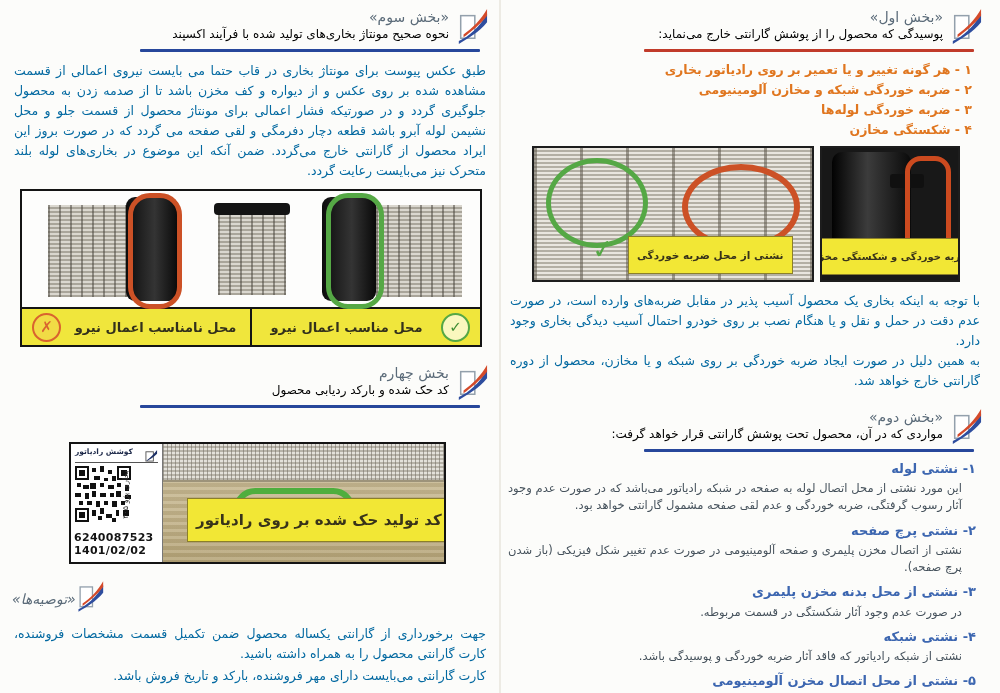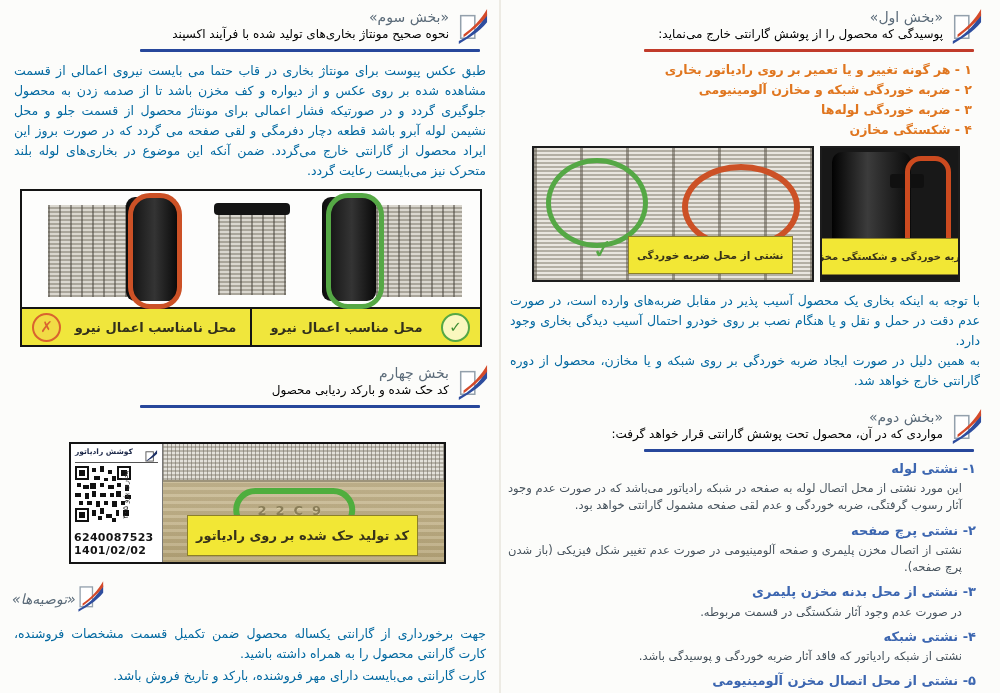--- a/index.html
+++ b/index.html
@@ -105,21 +105,21 @@
   .mesh{position:absolute;left:0;top:0;right:0;height:36px;
     background:
       repeating-linear-gradient(90deg,rgba(120,115,105,.6) 0 1px,rgba(0,0,0,0) 1px 4px),
       repeating-linear-gradient(180deg,#e3e1da 0 2px,#b7b3a8 2px 4px);
     border-bottom:2px solid #8f8468;}
   .streaks{position:absolute;left:0;right:0;top:36px;bottom:0;
     background:repeating-linear-gradient(180deg,rgba(255,255,255,.12) 0 3px,rgba(90,80,55,.10) 3px 7px);}
   .goval{position:absolute;left:50%;top:44px;transform:translateX(-58%);width:110px;height:32px;
     border:6px solid #4fae3e;border-radius:22px;display:flex;align-items:center;justify-content:center;}
   .goval span{font-size:13px;color:#897d58;letter-spacing:9px;direction:ltr;font-weight:bold;text-shadow:0 1px 0 #ddd0a8;}
-  .tag.stamp{left:24px;bottom:6px;font-size:13px;}
+  .tag.stamp{left:24px;bottom:20px;font-size:15px;}
 
   
   .tipshead{display:flex;align-items:center;justify-content:flex-end;margin-top:14px;font-style:italic;}
   .tipshead .t1{padding-top:6px;}
   .tips-body{margin:10px 0 0 0;}
   .tips-body .para{margin-top:2px;}
 </style>
 </head>
 <body>
 

